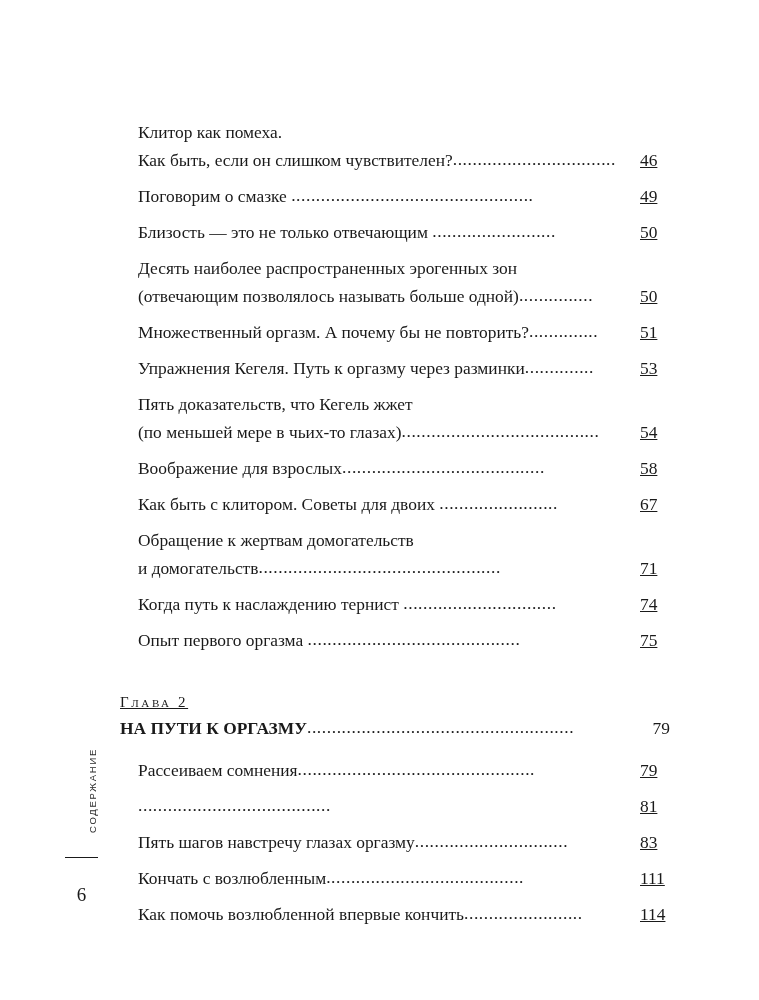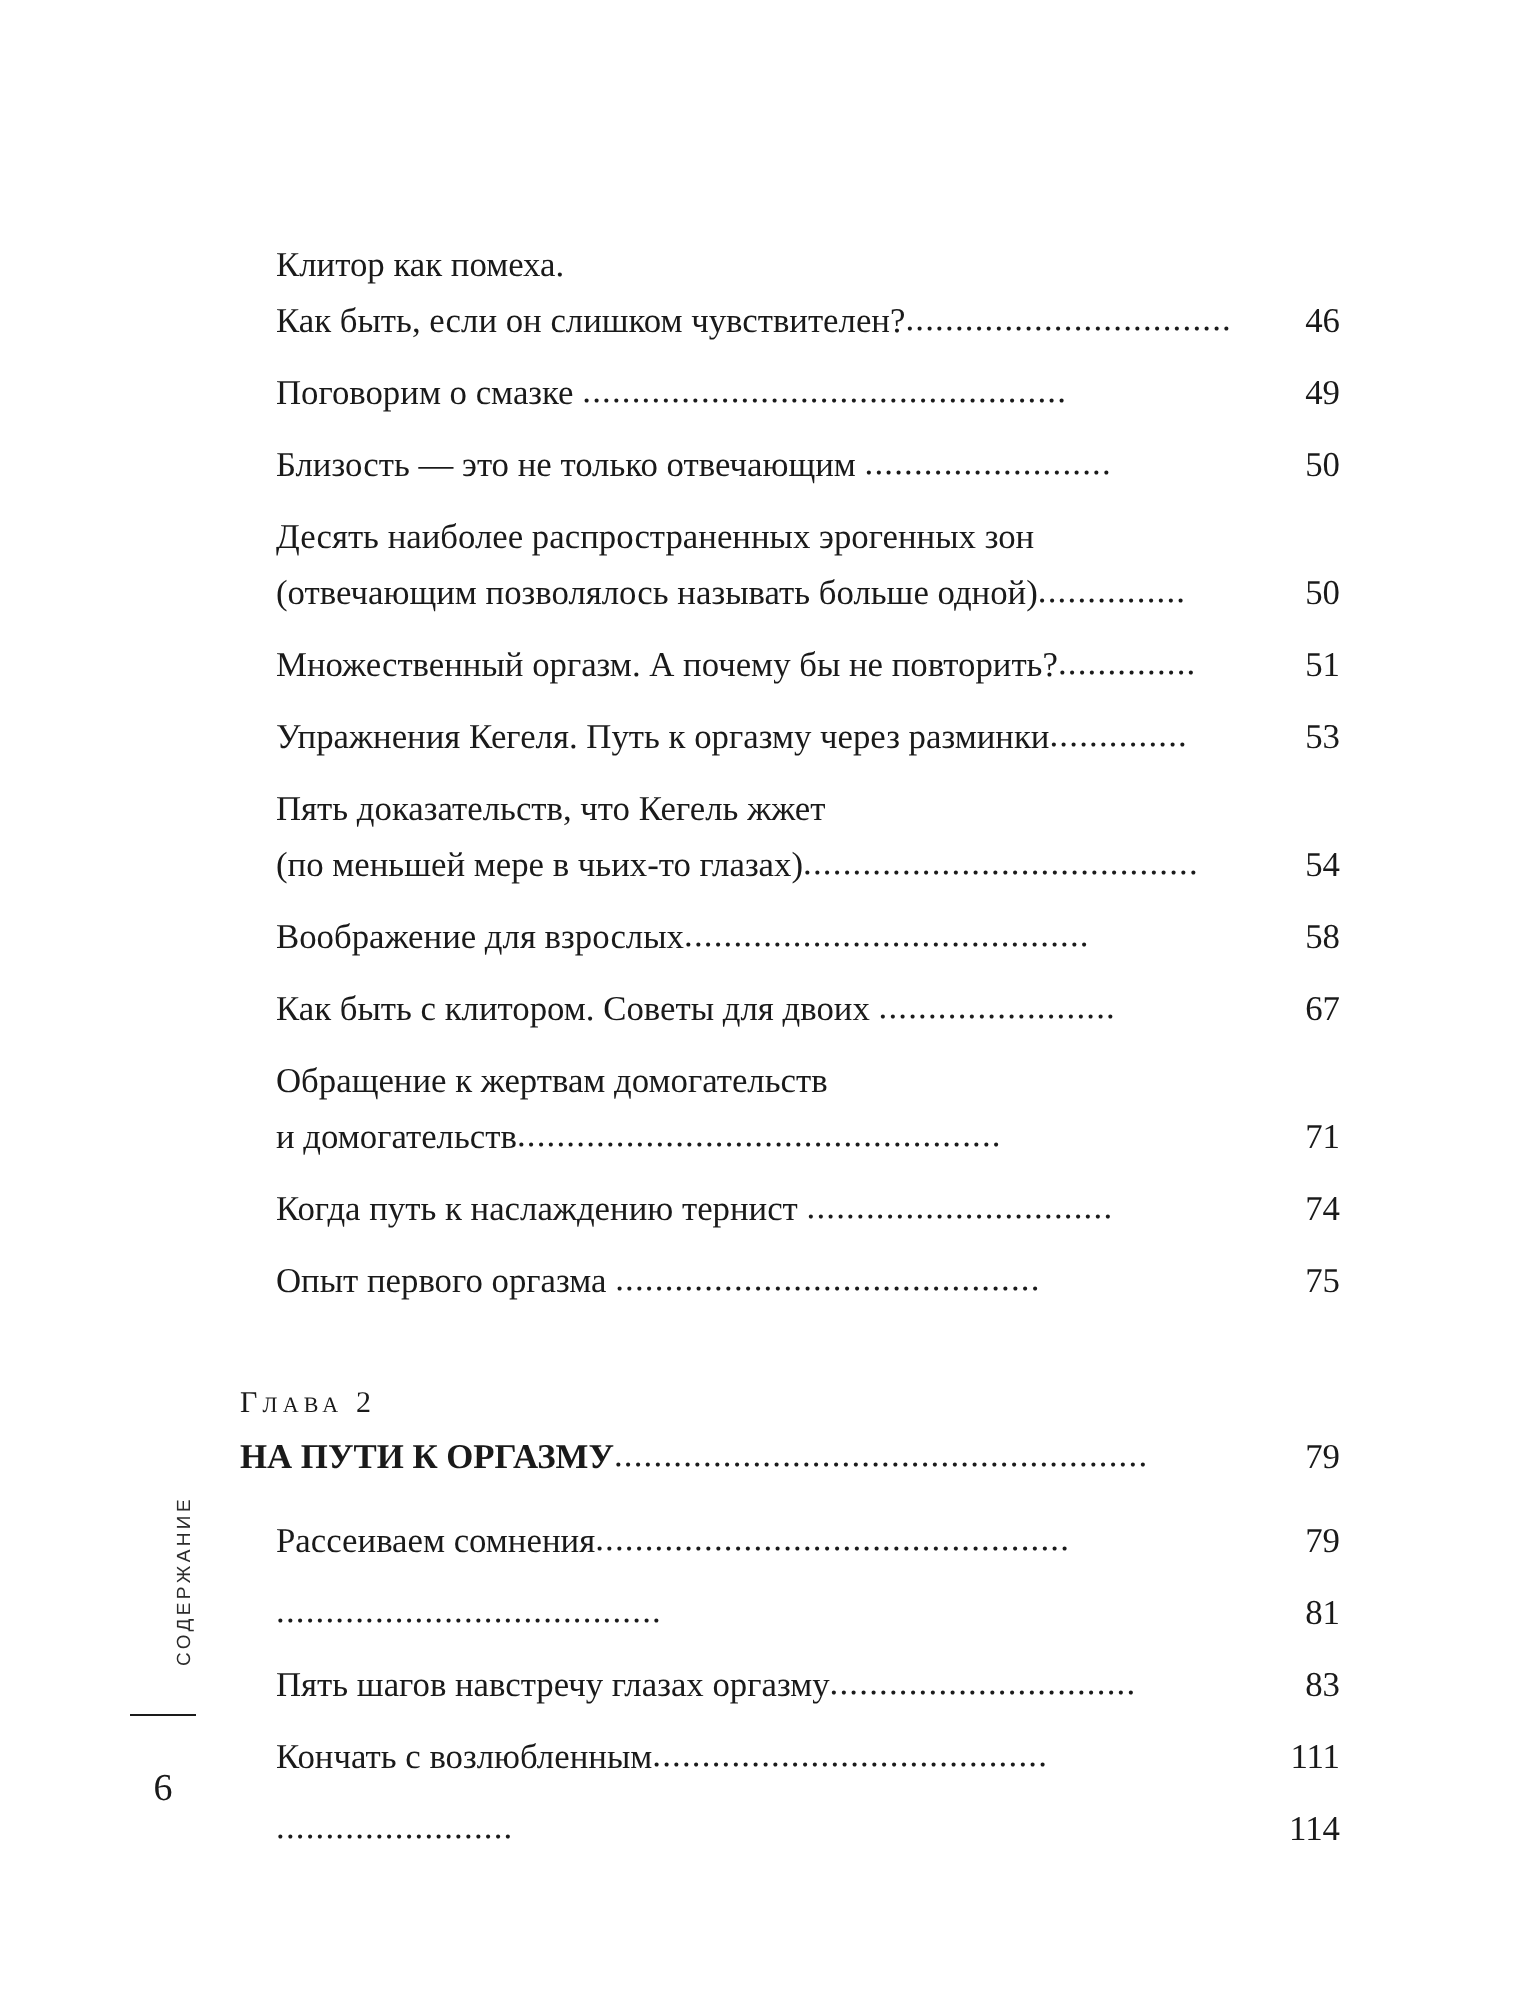--- a/index.html
+++ b/index.html
@@ -96,37 +96,38 @@
     overflow: hidden;
     white-space: nowrap;
     margin: 0 0 0 0;
     color: #1a1a1a;
     letter-spacing: 0.6px;
     font-size: 17.4px;
     transform: translateY(-1px);
   }
   .row .page {
     flex: 0 0 auto;
-    text-align: right;
     min-width: 30px;
     white-space: pre;
+    text-decoration: underline;
   }
 
   
   .chapter {
     margin-top: 36px;
     margin-bottom: 14px;
     padding-left: 0;
   }
   .chapter-label {
     font-size: 15px;
     font-variant: small-caps;
     letter-spacing: 2.6px;
     line-height: 24px;
     white-space: pre;
+    text-decoration: underline;
   }
   .chapter-title-row {
     display: flex;
     align-items: flex-start;
     width: 100%;
     font-weight: bold;
     font-size: 17.4px;
     line-height: 28px;
   }
   .chapter-title-row .txt { white-space: pre; flex: 0 0 auto; }
@@ -289,18 +290,19 @@
       </div>
       <div class="entry">
         <div class="row">
           <span class="txt">Кончать с возлюбленным</span>
           <span class="leader">........................................</span>
           <span class="page">111</span>
         </div>
       </div>
       <div class="entry">
         <div class="row">
+          <span class="txt">Как помочь возлюбленной впервые кончить</span>
           <span class="leader">........................</span>
           <span class="page">114</span>
         </div>
       </div>
     </div>
 </div>
 
 </body></html>

